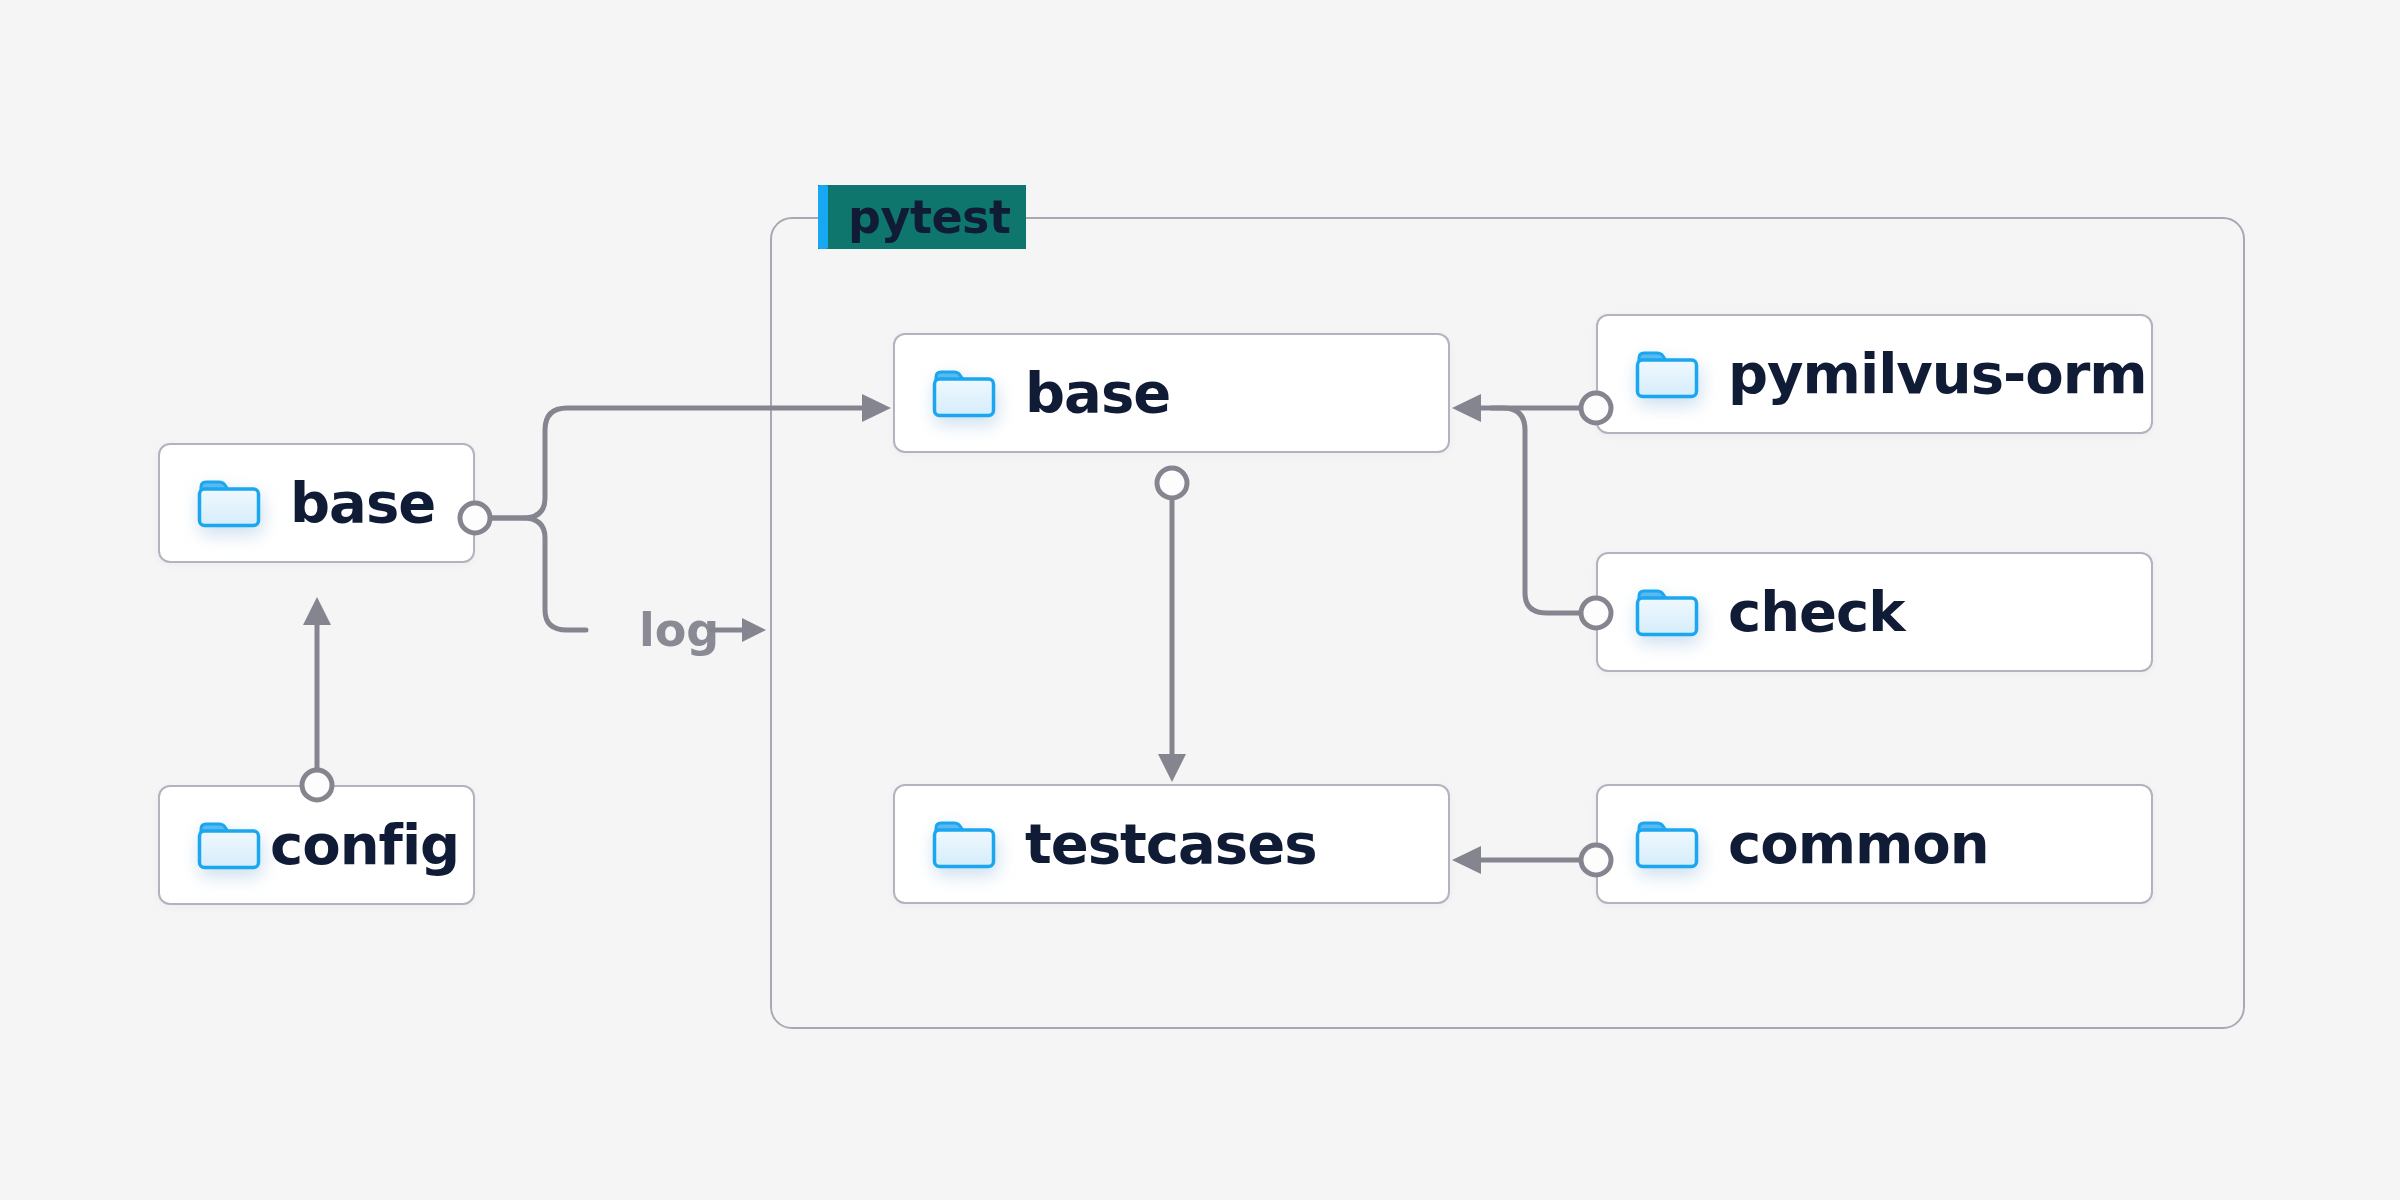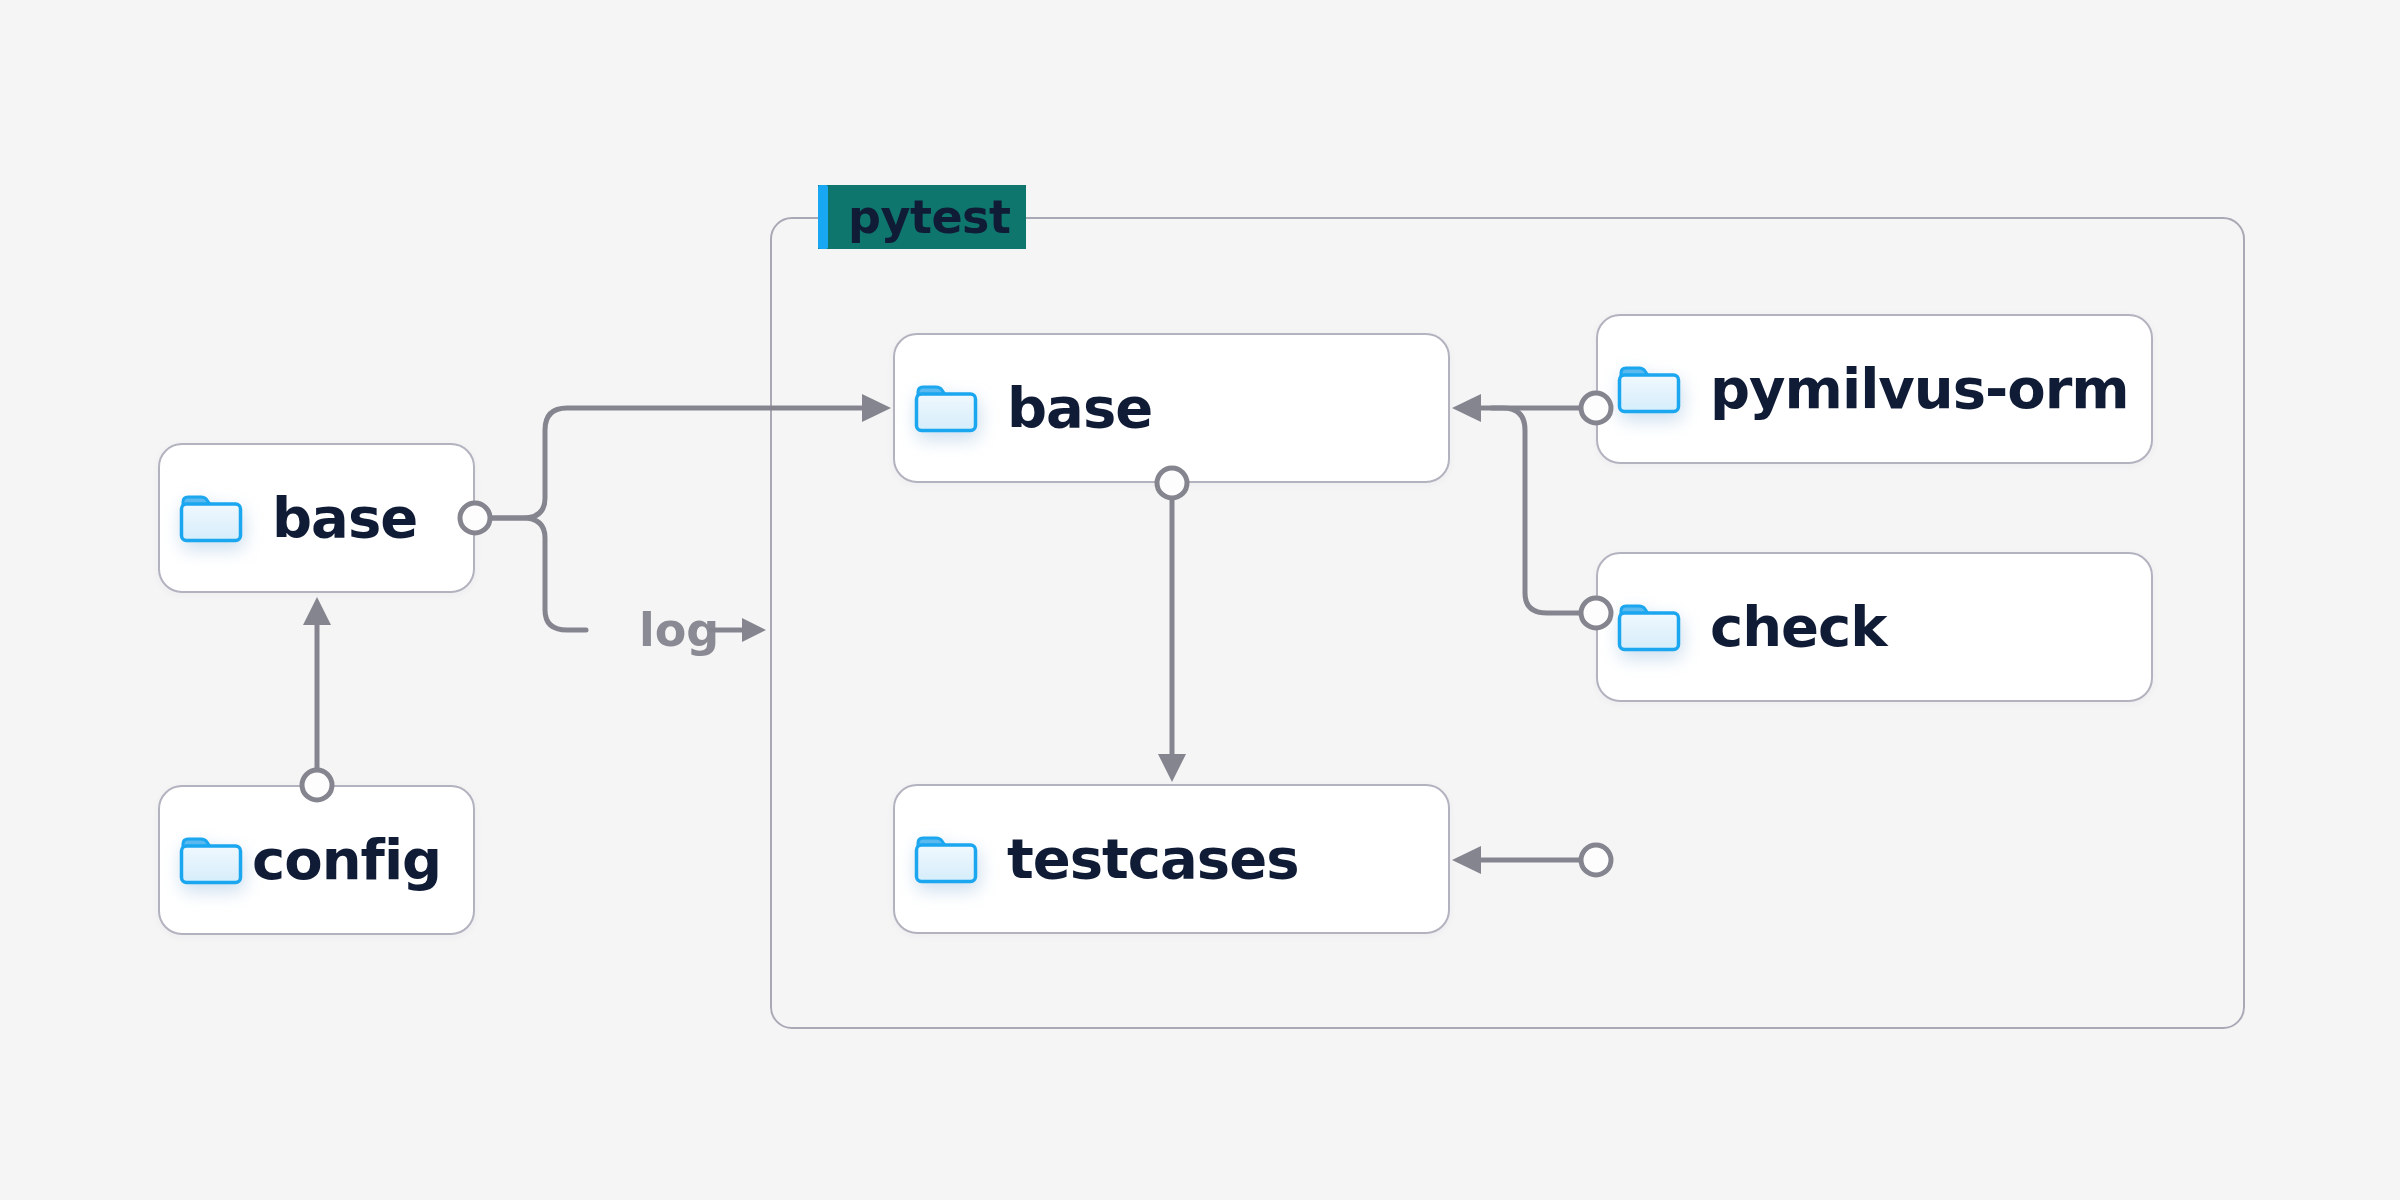--- a/index.html
+++ b/index.html
@@ -23,24 +23,24 @@
   .container-label{
     position:absolute;left:818px;top:185px;height:64px;
     display:flex;align-items:center;gap:20px;
     background:#0f766e;padding:0 16px 0 0;
     font-size:46px;font-weight:700;color:#101b36;letter-spacing:-0.5px;
   }
   .accent-bar{width:10px;height:64px;background:#17a7f3;border-radius:2px;}
 
   
   .node{
-    position:absolute;height:150px;
-    background:#ffffff;border:2px solid #b3b3c0;border-radius:24px;
+    position:absolute;height:120px;
+    background:#ffffff;border:2px solid #b3b3c0;border-radius:12px;
     box-sizing:border-box;
-    display:flex;align-items:center;gap:28px;padding-left:18px;
+    display:flex;align-items:center;gap:28px;padding-left:36px;
     box-shadow:0 2px 8px rgba(40,50,80,0.04);
   }
   .node-label{
     font-size:56px;font-weight:700;color:#101b36;letter-spacing:-1px;
     white-space:nowrap;line-height:1;
   }
   .folder-icon{flex:0 0 auto;display:block;
     filter:drop-shadow(2px 7px 9px rgba(110,160,205,0.35));}
 
   .node-utils     {left:158px; top:443px; width:317px;}
@@ -122,20 +122,27 @@
   </div>
 
   <div class="node node-check">
     <svg class="folder-icon" width="66" height="50" viewBox="0 0 66 50">
       <path d="M5 15 V9 q0 -5 5 -5 h13 q4 0 6 3 l4 6 z" fill="#5ab9ee" stroke="#1ba6f0" stroke-width="3" stroke-linejoin="round"></path>
       <rect x="3.5" y="11" width="59" height="36.5" rx="5" fill="url(#folderGrad)" stroke="#1ba6f0" stroke-width="3.5"></rect>
     </svg>
     <span class="node-label">check</span>
   </div>
 
+  <div class="node node-common">
+    <svg class="folder-icon" width="66" height="50" viewBox="0 0 66 50">
+      <path d="M5 15 V9 q0 -5 5 -5 h13 q4 0 6 3 l4 6 z" fill="#5ab9ee" stroke="#1ba6f0" stroke-width="3" stroke-linejoin="round"></path>
+      <rect x="3.5" y="11" width="59" height="36.5" rx="5" fill="url(#folderGrad)" stroke="#1ba6f0" stroke-width="3.5"></rect>
+    </svg>
+    <span class="node-label">common</span>
+  </div>
 
   <div class="log-label">log</div>
 
   <svg class="wires" width="2400" height="1200" viewBox="0 0 2400 1200">
     <g stroke="#85858f" stroke-width="5" fill="none" stroke-linecap="round">
 
       <path d="M 492 518 H 523 Q 545 518 545 498 V 430 Q 545 408 567 408 H 866"></path>
 
       <path d="M 492 518 H 523 Q 545 518 545 538 V 610 Q 545 630 567 630 H 586"></path>
 

